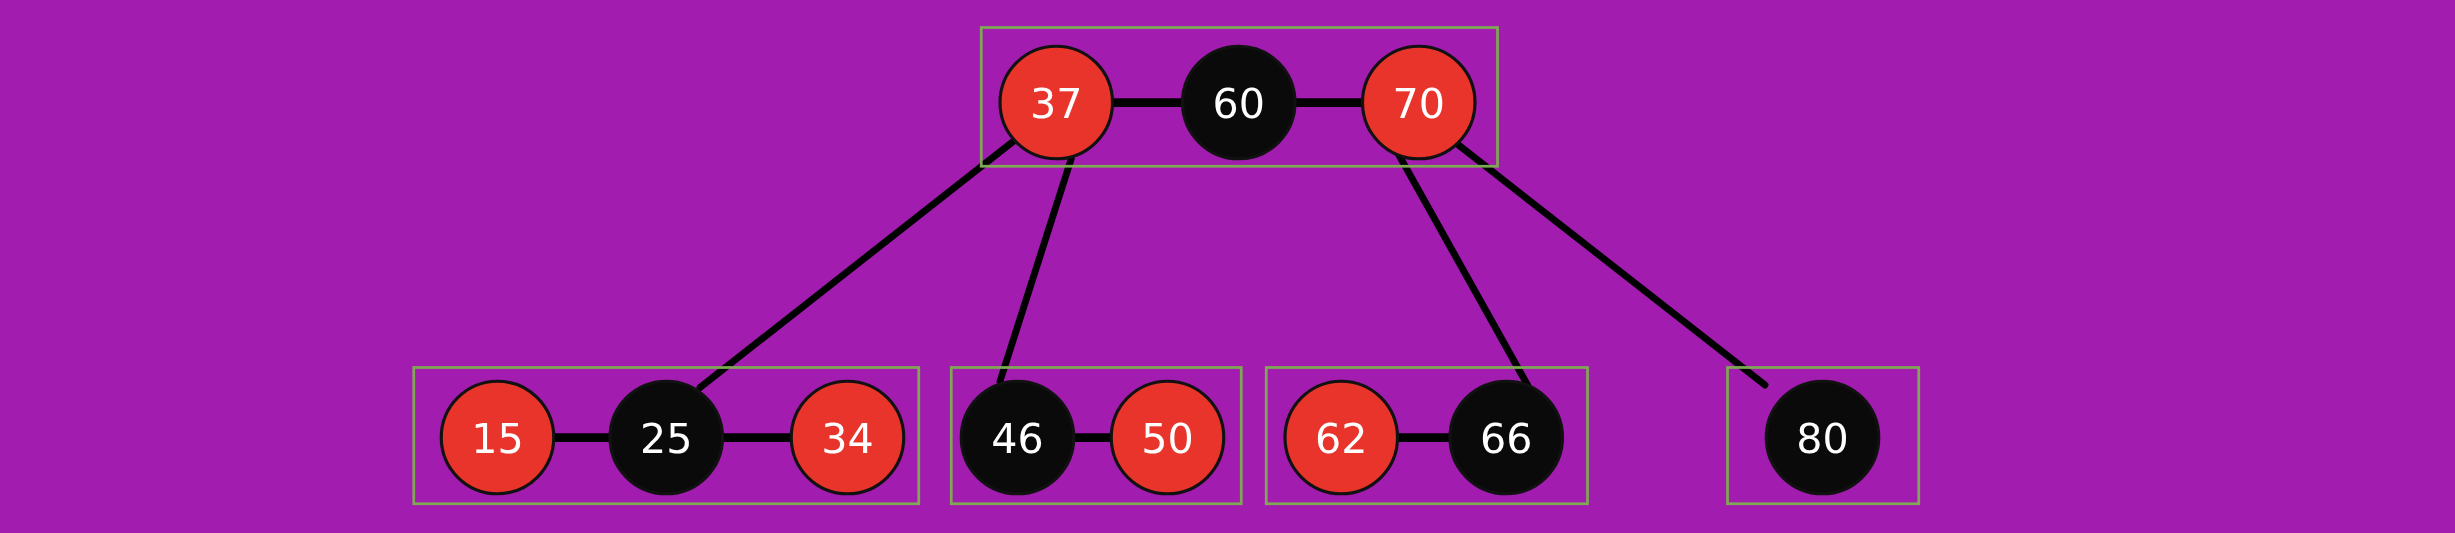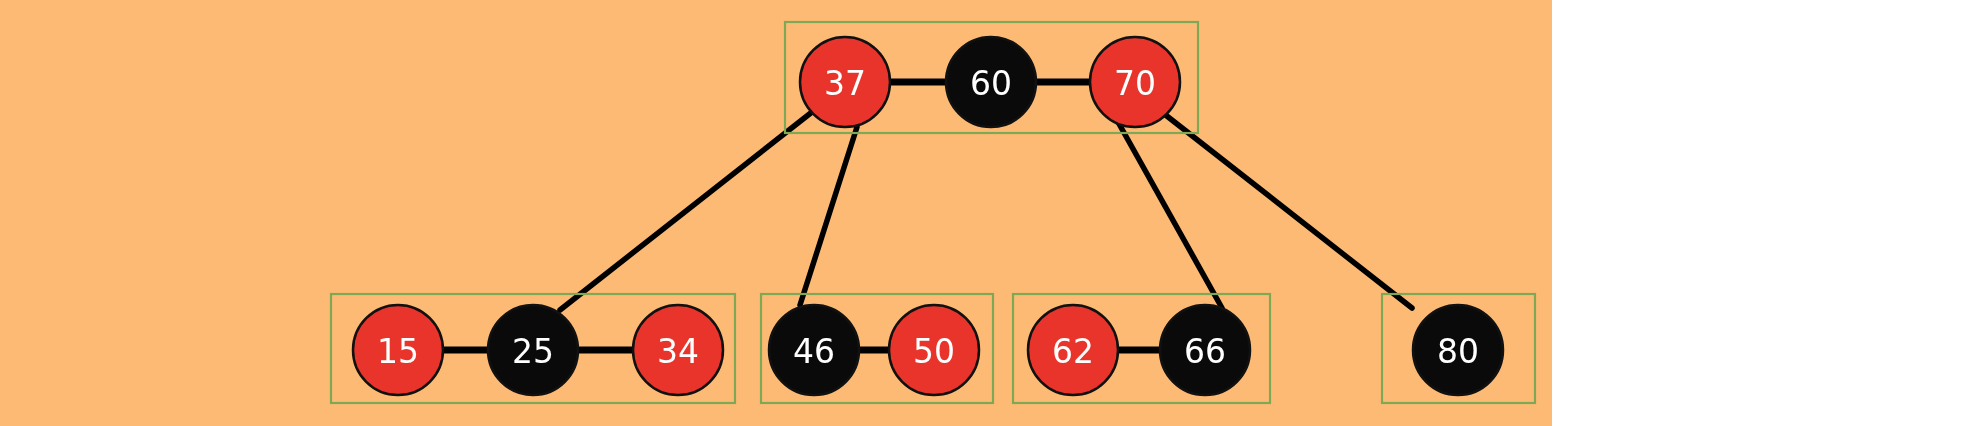--- a/index.html
+++ b/index.html
@@ -6,23 +6,23 @@
   html, body {
     margin: 0;
     padding: 0;
     background: #ffffff;
   }
   body {
     font-family: "DejaVu Sans", "Liberation Sans", sans-serif;
   }
   #canvas-wrap {
     position: relative;
-    width: 1552px;
+    width: 1964px;
     height: 426px;
-    background: #fdba74;
+    background: #a21caf;
     overflow: hidden;
   }
   #tree-svg {
     position: absolute;
     left: 0;
     top: 0;
     width: 1964px;
     height: 426px;
     display: block;
   }

